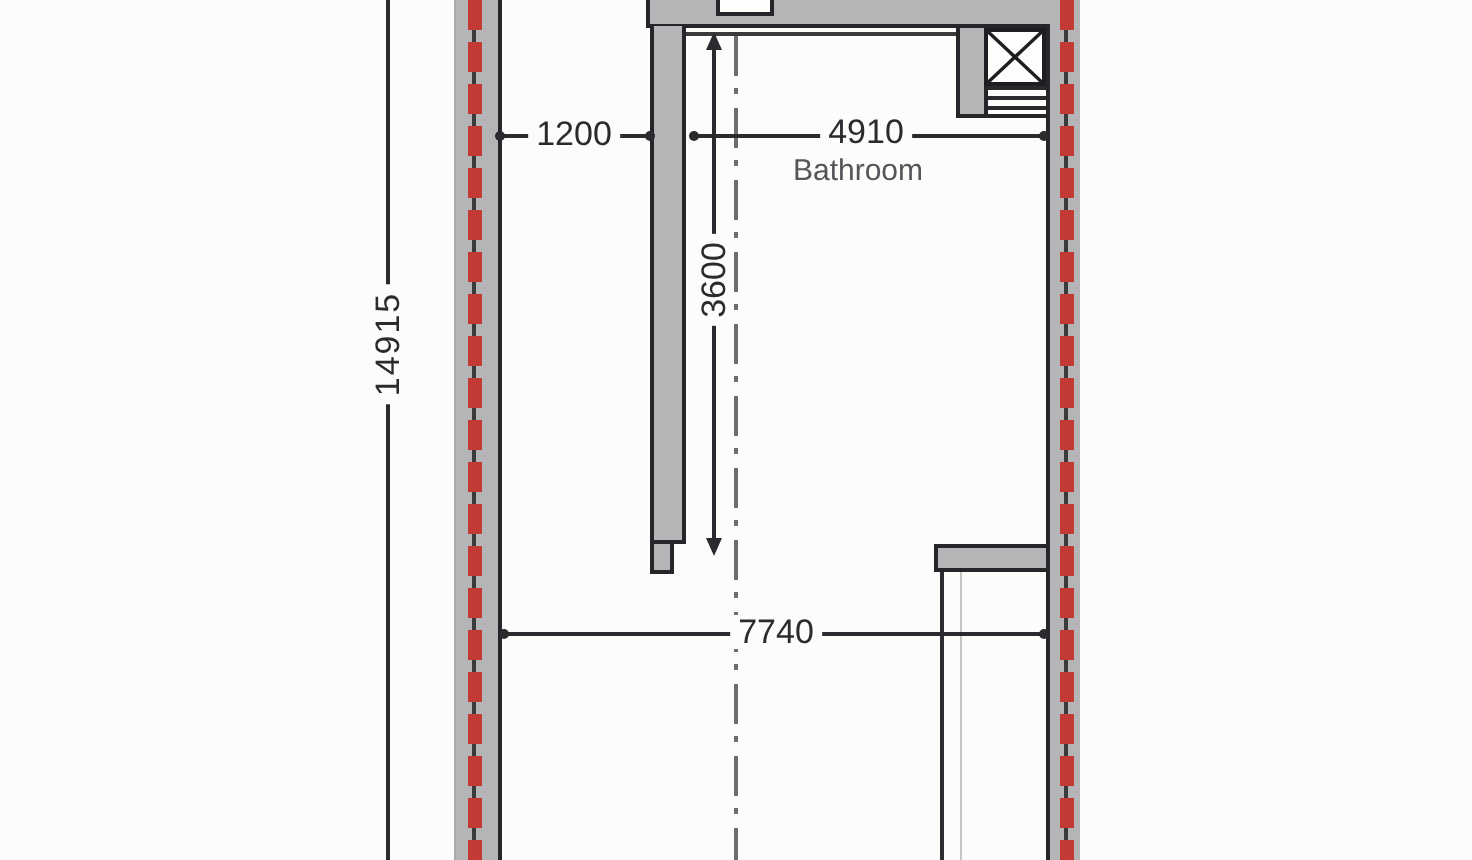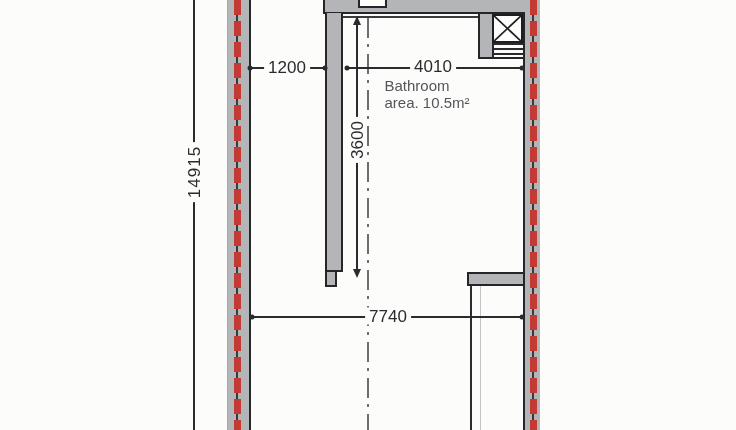--- a/index.html
+++ b/index.html
@@ -114,28 +114,27 @@
   <div class="centerline"></div>
 
   <div class="dim-line-h" style="left:249px; top:67px; width:77px;"></div>
   <div class="dot" style="left:250px; top:68px;"></div>
   <div class="dot" style="left:325px; top:68px;"></div>
   <div class="dim-text" style="left:287px; top:67px;">1200</div>
 
   <div class="dim-line-h" style="left:346px; top:67px; width:177px;"></div>
   <div class="dot" style="left:347px; top:68px;"></div>
   <div class="dot" style="left:522px; top:68px;"></div>
-  <div class="dim-text" style="left:433px; top:66px;">4010</div>
+  <div class="dim-text" style="left:433px; top:66px;">4910</div>
 
   <div class="dim-line-v" style="left:356px; top:18px; height:258px;"></div>
   <div class="arrow-up" style="left:357px; top:16px;"></div>
   <div class="arrow-down" style="left:357px; top:269px;"></div>
   <div class="dim-text rot" style="left:357px; top:140px;">3600</div>
 
   <div class="dim-line-h" style="left:251px; top:316px; width:272px;"></div>
   <div class="dot" style="left:252px; top:317px;"></div>
   <div class="dot" style="left:522px; top:317px;"></div>
   <div class="dim-text" style="left:388px; top:316px;">7740</div>
 
-  <div class="room-label" style="left:417px; top:86px;text-align:right;">Bathroom</div>
-  <div class="room-label" style="left:427px; top:103px;">area.  10.5m²</div>
+  <div class="room-label" style="left:429px; top:86px;text-align:right;">Bathroom</div>
 
 </div>
 
 </body></html>

